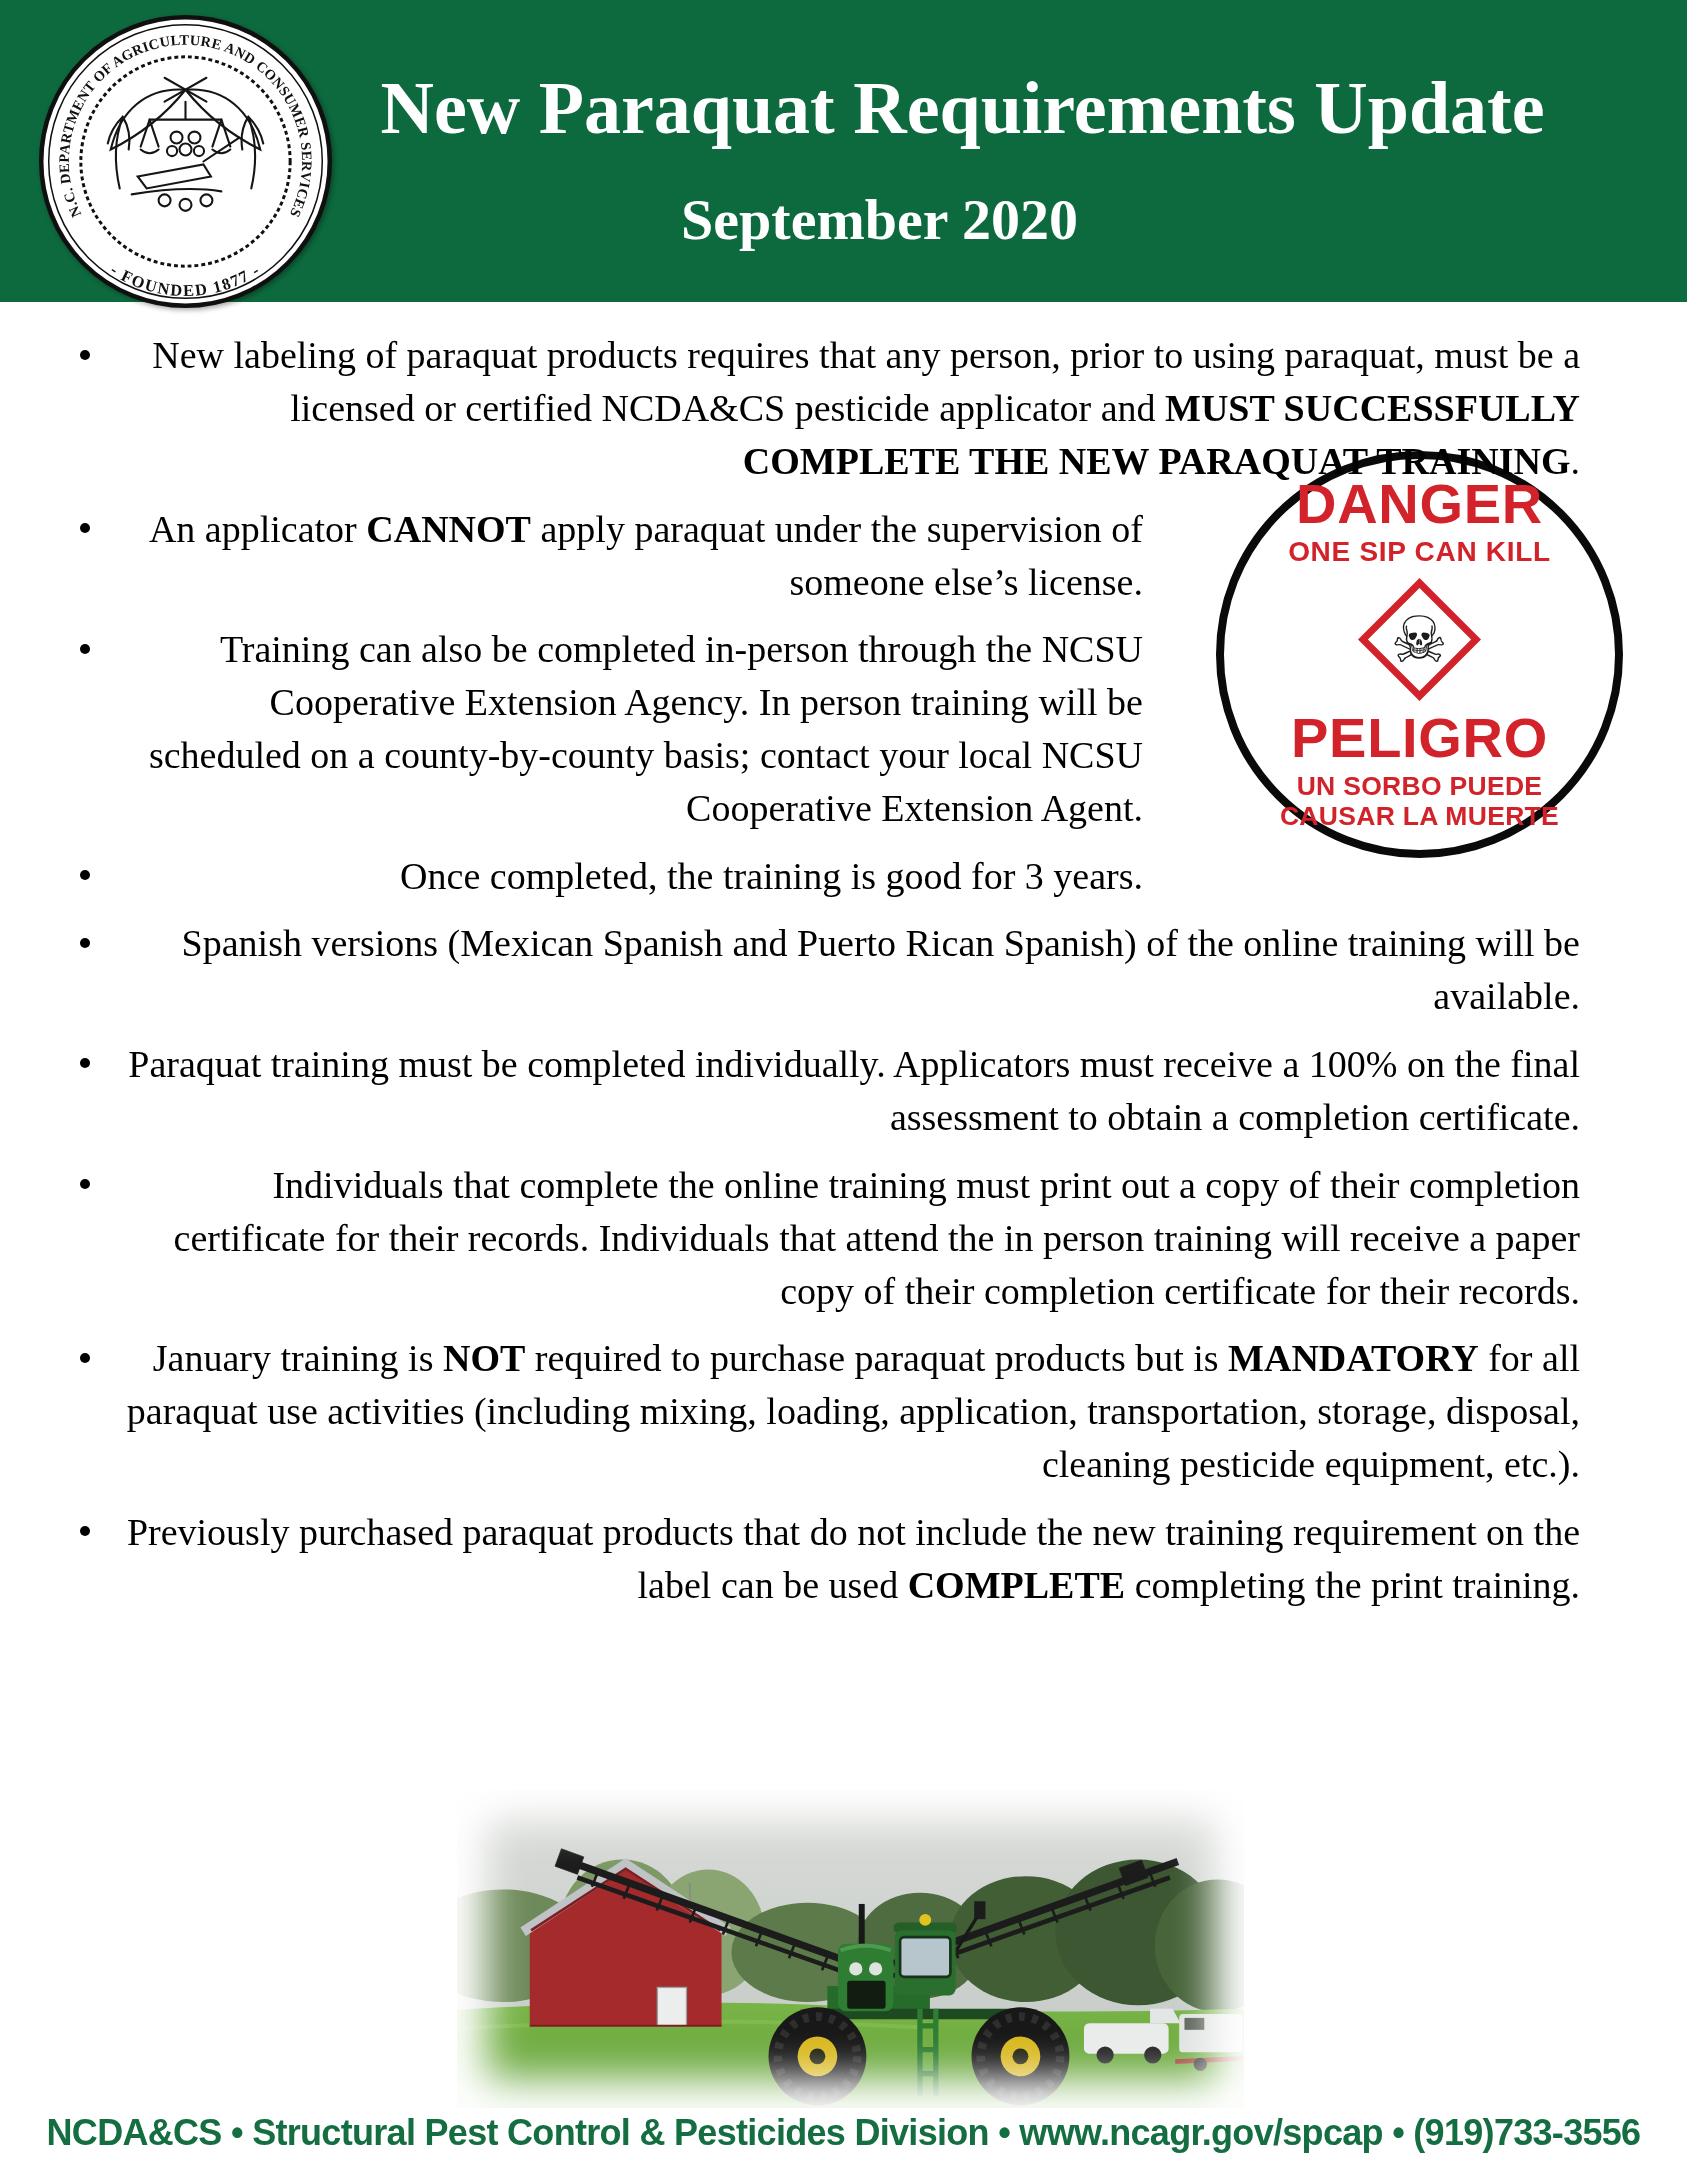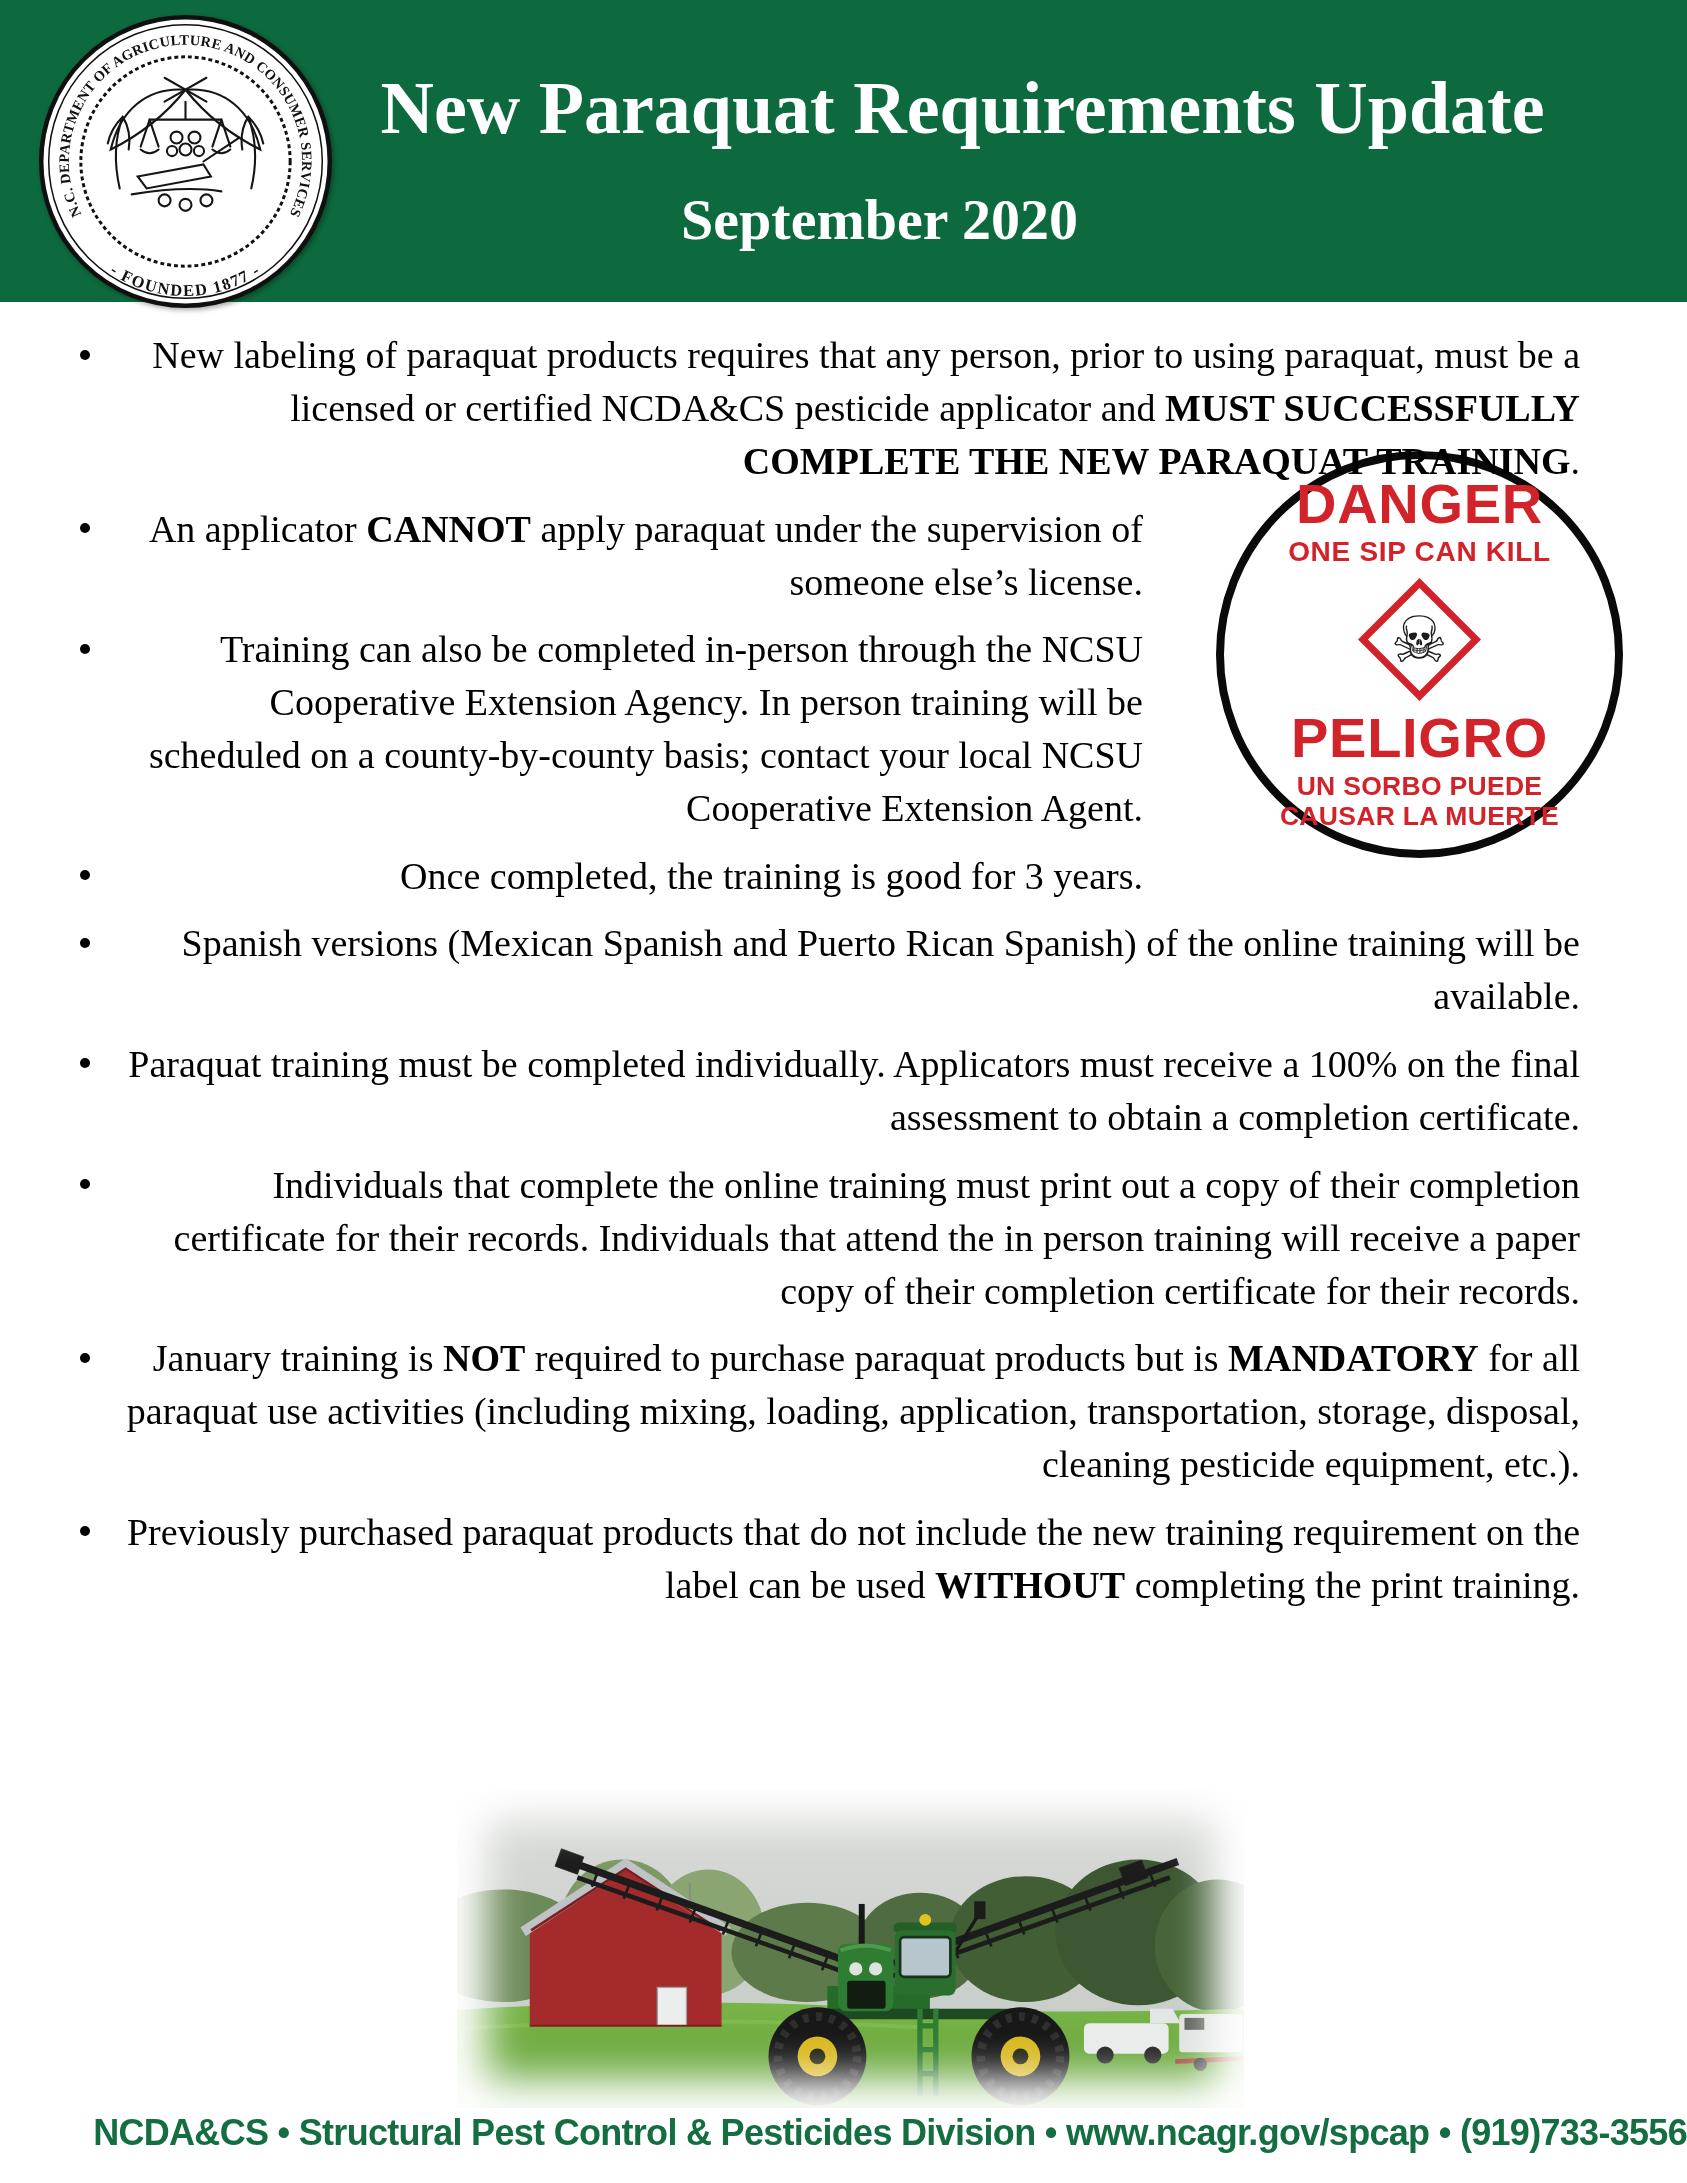--- a/index.html
+++ b/index.html
@@ -43,21 +43,21 @@
   }
   .dg-skull{transform:rotate(-45deg);font-size:64px;line-height:1;color:#1c1c1c;font-family:"DejaVu Sans",sans-serif;font-weight:400;}
   .dg-sub2{font-size:26.5px;line-height:1.13;width:304px;margin-top:6.6px;letter-spacing:0.3px;}
 
   
   .photo{position:absolute;left:457px;top:1790px;width:787px;height:318px;margin:0;padding:0;}
   .photo svg{width:100%;height:100%;display:block;}
   .photo-fade{position:absolute;inset:0;box-shadow:inset 0 0 40px 30px #ffffff;pointer-events:none;}
 
   
-  .footer{position:absolute;left:0;top:2112px;width:1687px;text-align:right;}
+  .footer{position:absolute;left:0;top:2112px;width:1687px;text-align:center;}
   .footer p{
     margin:0;font-family:"Liberation Sans",sans-serif;font-weight:700;
     font-size:36px;line-height:42px;color:#156e42;letter-spacing:-0.7px;
   }
 </style>
 </head>
 <body>
 
 <div class="page">
 
@@ -135,21 +135,21 @@
     <div class="bullet">
       <p><span>Paraquat training must be completed individually. Applicators must receive a 100% on the final assessment to obtain a completion certificate.</span></p>
     </div>
     <div class="bullet">
       <p><span>Individuals that complete the online training must print out a copy of their completion certificate for their records. Individuals that attend the in person training will receive a paper copy of their completion certificate for their records.</span></p>
     </div>
     <div class="bullet">
       <p><span>January training is </span><span class="b">NOT</span><span> required to purchase paraquat products but is </span><span class="b">MANDATORY</span><span> for all paraquat use activities (including mixing, loading, application, transportation, storage, disposal, cleaning pesticide equipment, etc.).</span></p>
     </div>
     <div class="bullet">
-      <p><span>Previously purchased paraquat products that do not include the new training requirement on the label can be used </span><span class="b">WITHOUT</span><span> completing the print training.</span></p>
+      <p><span>Previously purchased paraquat products that do not include the new training requirement on the label can be used </span><span class="b">COMPLETE</span><span> completing the print training.</span></p>
     </div>
   </main>
 
   <figure class="photo" aria-label="Green agricultural sprayer with both booms extended, parked on grass in front of a red barn with white trucks in the background">
     <svg viewBox="0 0 1190 480" preserveAspectRatio="none">
       <defs>
         <linearGradient id="sky" x1="0" y1="0" x2="0" y2="1">
           <stop offset="0" stop-color="#d9dcd8"></stop>
             <stop offset="1" stop-color="#c3c8c4"></stop>
         </linearGradient>

